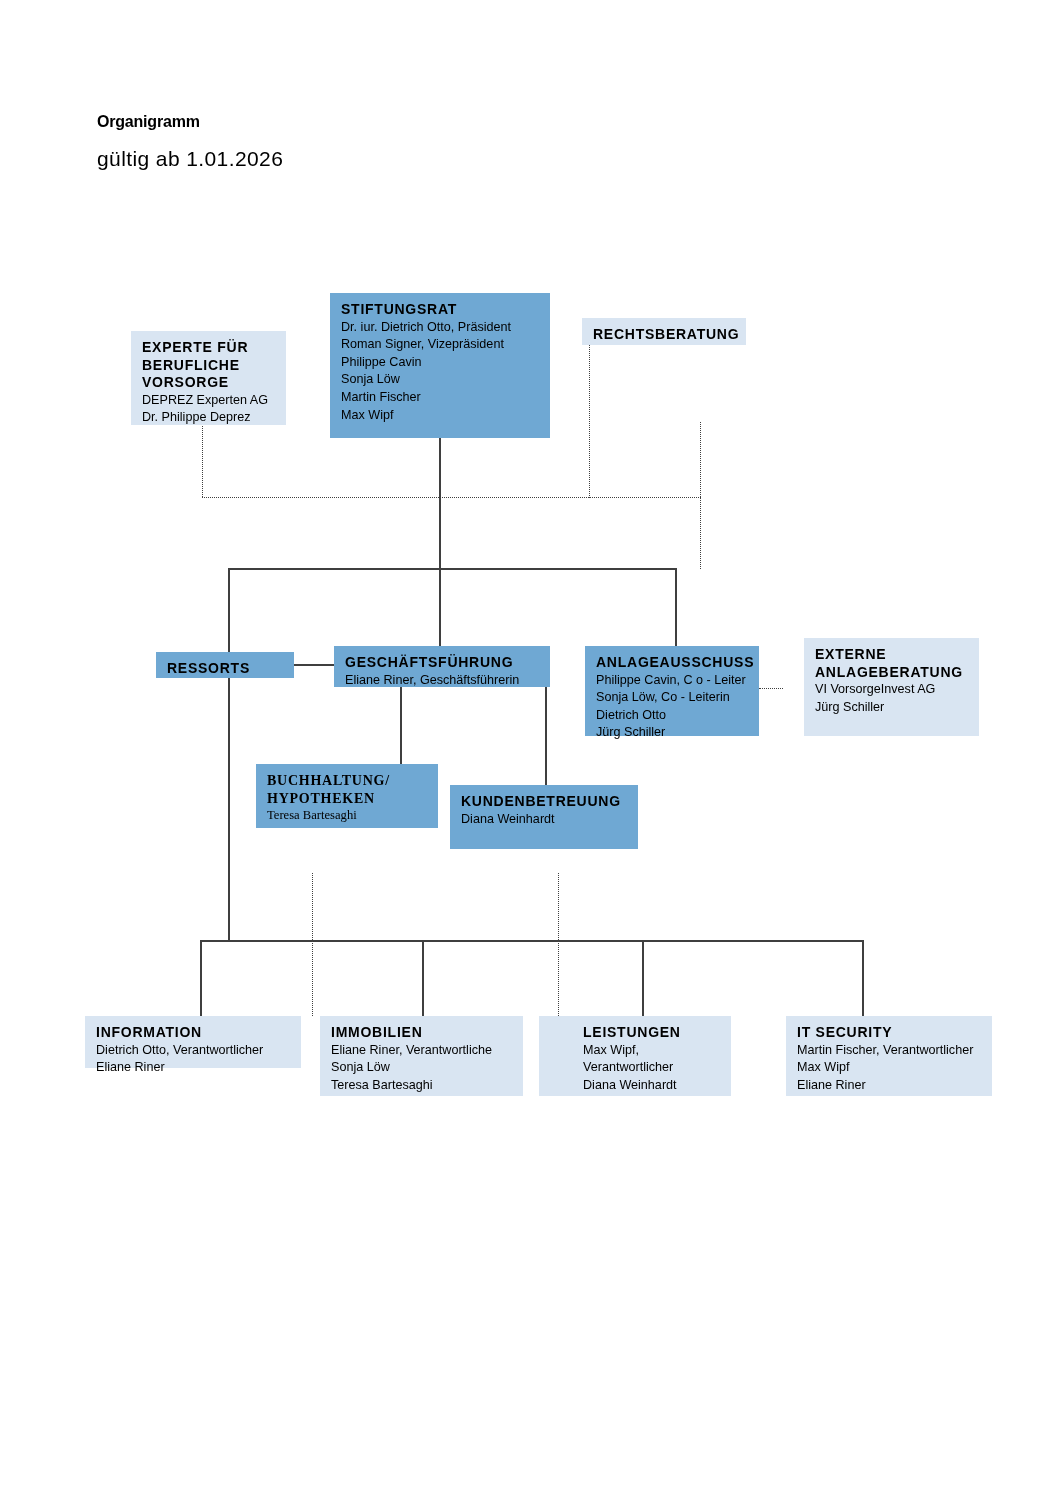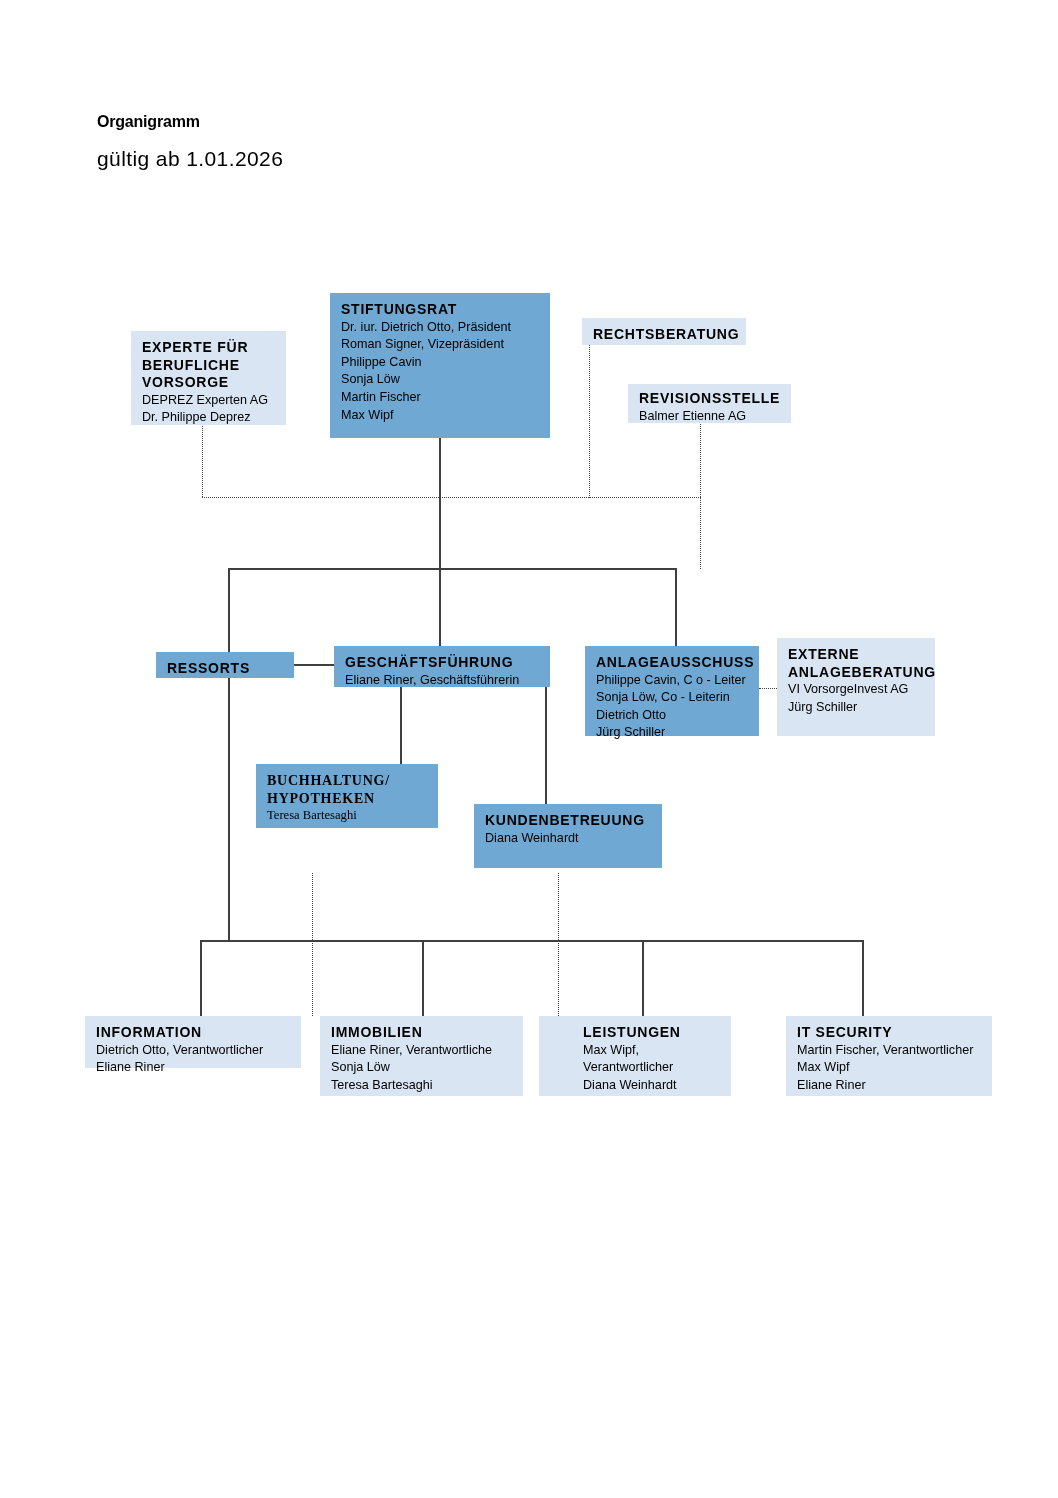--- a/index.html
+++ b/index.html
@@ -147,56 +147,52 @@
 Philippe  Cavin
 Sonja Löw
 Martin Fischer
 Max Wipf</div>
   </div>
 
   <div class="node light" style="left:582px; top:318px; width:164px; height:27px; ">
     <div class="hdr">RECHTSBERATUNG</div>
   </div>
 
-  <div class="node light" style="left:628px; top:384px; width:163px; height:39px; padding-top:6px;">
-    <div class="hdr">REVISIONSSTELLE</div>
-    <div class="body">Balmer Etienne AG</div>
-  </div>
 
   <div class="node dark" style="left:156px; top:652px; width:138px; height:26px; ">
     <div class="hdr">RESSORTS</div>
   </div>
 
   <div class="node dark" style="left:334px; top:646px; width:216px; height:41px; ">
     <div class="hdr">GESCHÄFTSFÜHRUNG</div>
     <div class="body">Eliane Riner, Geschäftsführerin</div>
   </div>
 
   <div class="node dark" style="left:585px; top:646px; width:174px; height:90px;">
     <div class="hdr">ANLAGEAUSSCHUSS</div>
     <div class="body">Philippe Cavin, C o - Leiter
 Sonja Löw, Co - Leiterin
 Dietrich Otto
 Jürg Schiller</div>
   </div>
 
-  <div class="node light" style="left:777px; top:638px; width:158px; height:98px;">
+  <div class="node light" style="left:804px; top:638px; width:175px; height:98px;">
     <div class="hdr">EXTERNE
 ANLAGEBERATUNG</div>
     <div class="body">VI VorsorgeInvest AG
 Jürg Schiller</div>
   </div>
 
   <div class="node dark" style="left:256px; top:764px; width:182px; height:64px;font-family:Liberation Serif, serif;">
     <div class="hdr">BUCHHALTUNG/
 HYPOTHEKEN</div>
     <div class="body">Teresa Bartesaghi</div>
   </div>
 
-  <div class="node dark" style="left:450px; top:804px; width:188px; height:64px;margin-left:24px;">
+  <div class="node dark" style="left:450px; top:785px; width:188px; height:64px;">
     <div class="hdr">KUNDENBETREUUNG</div>
     <div class="body">Diana Weinhardt</div>
   </div>
 
   <div class="node light" style="left:85px; top:1016px; width:216px; height:52px;">
     <div class="hdr">INFORMATION</div>
     <div class="body">Dietrich Otto, Verantwortlicher
 Eliane Riner</div>
   </div>
 

